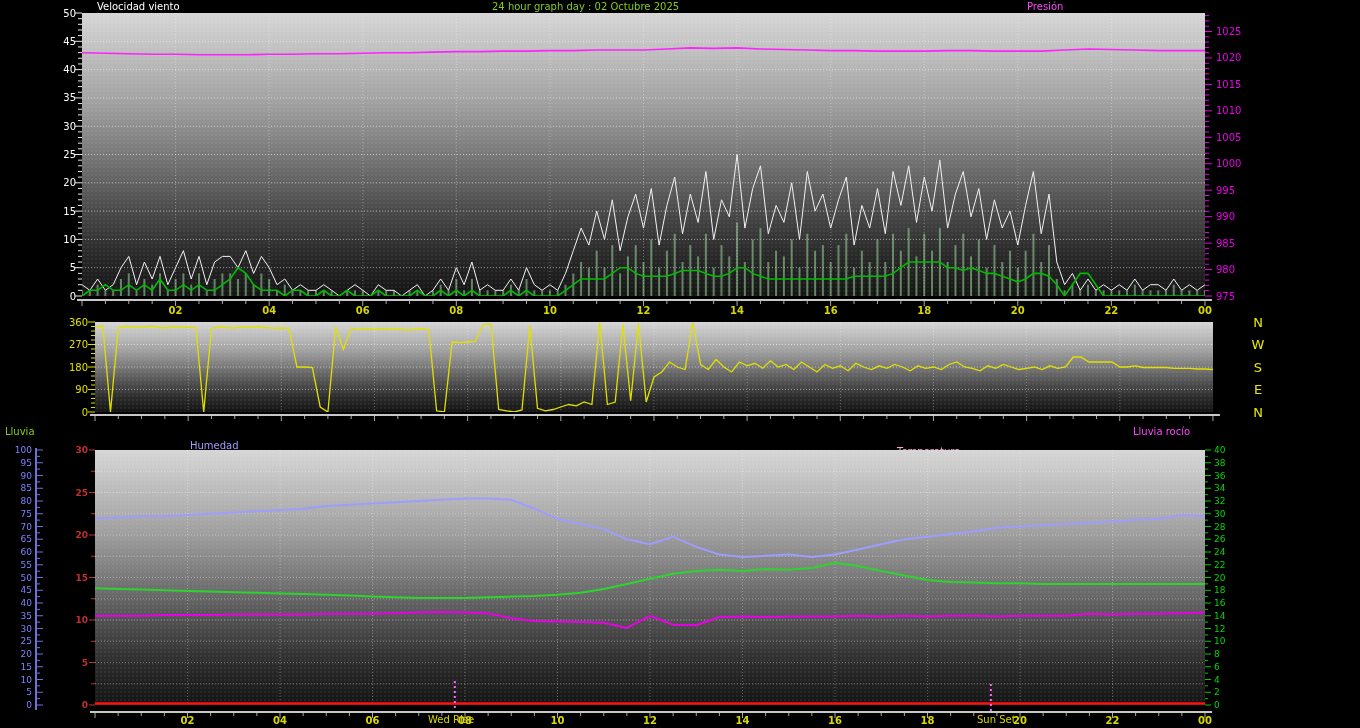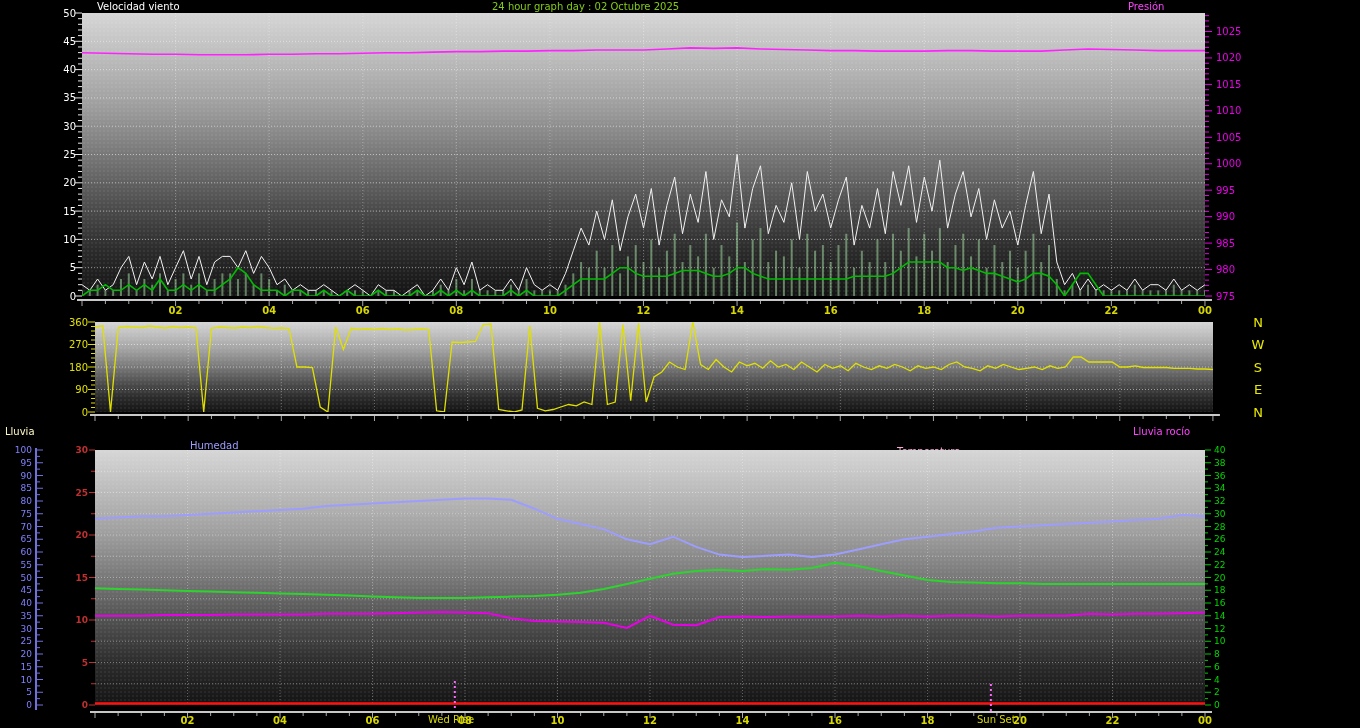--- a/index.html
+++ b/index.html
@@ -13,23 +13,23 @@
   .t{position:absolute;font-size:10px;white-space:nowrap;line-height:14px;}
   svg{display:block;}
 </style>
 </head>
 <body>
 
 <div id="screen">
 
   <div class="t" style="left:97px;top:0;color:#ffffff">Velocidad viento</div>
   <div class="t" style="left:492px;top:0;color:#84cc16">24 hour graph day : 02 Octubre 2025</div>
-  <div class="t" style="left:1128px;top:0;color:#ff44ff">Presión</div>
+  <div class="t" style="left:1027px;top:0;color:#ff44ff">Presión</div>
 
-  <div class="t" style="left:5px;top:425px;color:#fef9c3">Lluvia</div>
+  <div class="t" style="left:5px;top:425px;color:#84cc16">Lluvia</div>
   <div class="t" style="left:190px;top:439px;color:#9d9dff">Humedad</div>
   <div class="t" style="left:897px;top:445px;color:#f9a8d4">Temperatura</div>
   <div class="t" style="left:1133px;top:425px;color:#ff44ff">Lluvia rocío</div>
 
   <div class="t" style="left:975px;top:668px;color:#ff88ff;font-size:11px">Sun Set</div>
   <div class="t" style="left:977px;top:713px;color:#d8d800;font-size:10px">Sun Set</div>
   <div class="t" style="left:428px;top:713px;color:#d8d800;font-size:10px">Wed Rise</div>
 
   <div class="plot" id="plot-wind" style="left:82px;top:13px;width:1123px;height:283px">
       <svg width="1123" height="283">

